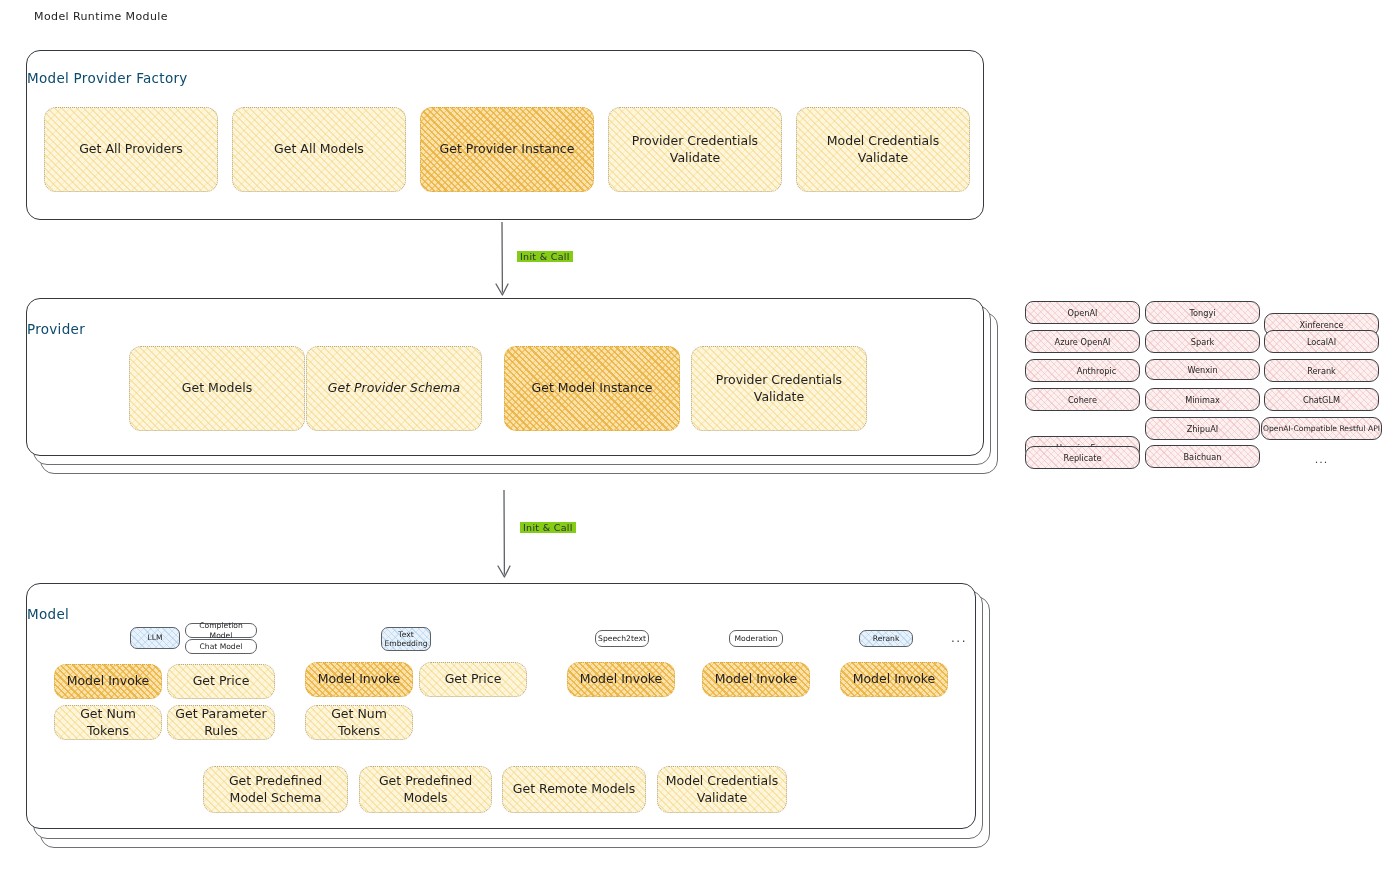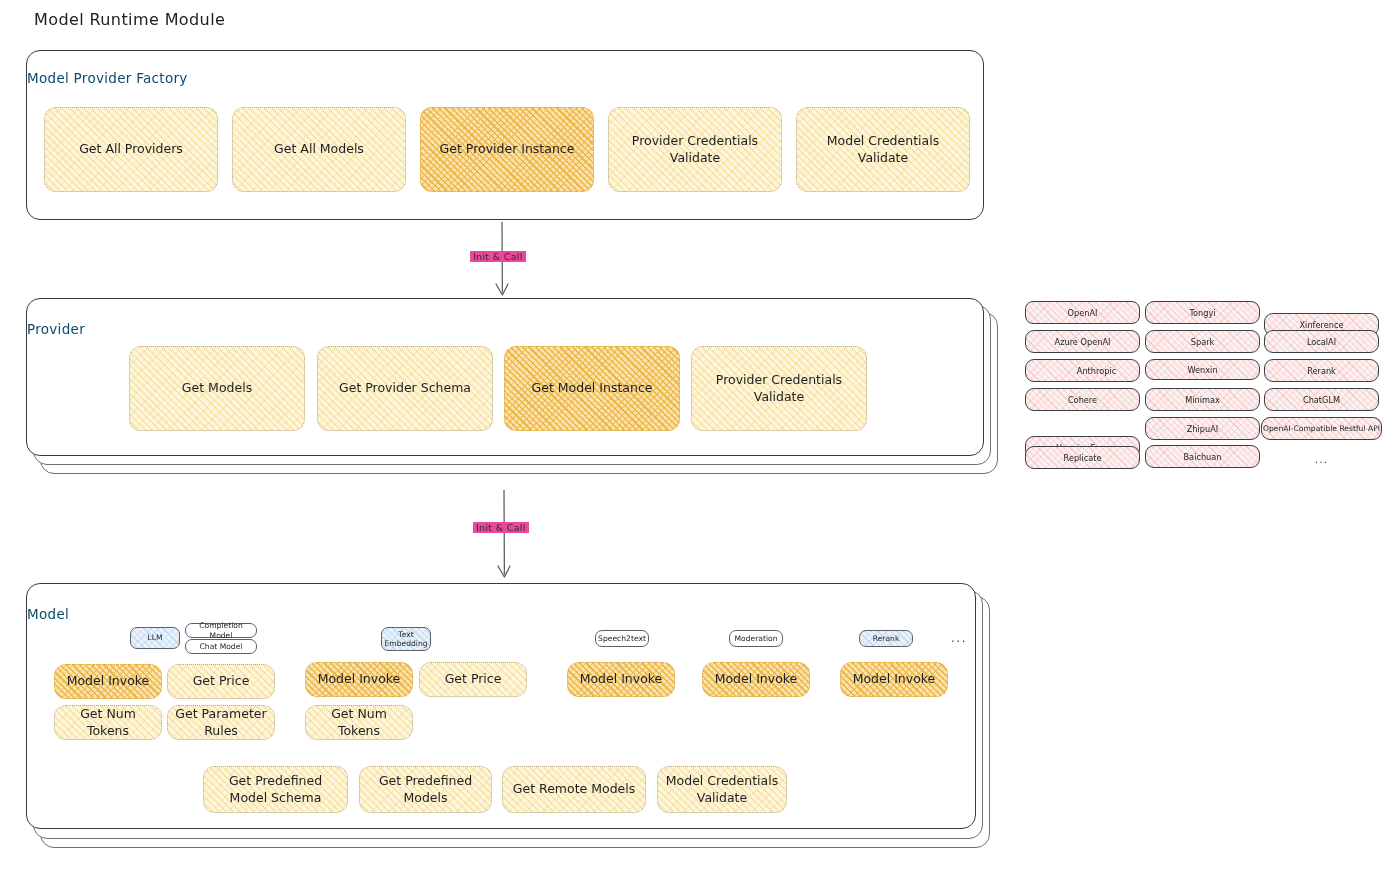--- a/index.html
+++ b/index.html
@@ -14,21 +14,21 @@
   .sketch{
     position:absolute;box-sizing:border-box;
     border:1.4px solid #343a40;border-radius:14px;background:#fff;
   }
   .stack-layer{
     position:absolute;box-sizing:border-box;
     border:1.2px solid #6b7177;border-radius:14px;background:#fff;
   }
 
   .title{
-    position:absolute;left:34px;top:10px;font-size:16px;letter-spacing:.4px;
+    position:absolute;left:34px;top:10px;font-size:11px;letter-spacing:.4px;
     color:#1e1e1e;white-space:nowrap;
   }
 
   .container-label{
     position:absolute;width:100%;text-align:left;font-size:13.5px;
     color:#0c4a6e;letter-spacing:.3px;
   }
 
   
   .card{
@@ -76,21 +76,21 @@
     background-color:#e9f2fb;
     background-image:
       repeating-linear-gradient(45deg, rgba(160,200,235,.55) 0 1px, rgba(255,255,255,0) 1px 4.5px),
       repeating-linear-gradient(-45deg, rgba(160,200,235,.35) 0 1px, rgba(255,255,255,0) 1px 5.5px);
   }
 
   
   .arrow{position:absolute;}
   .arrow-label{
     position:absolute;font-size:9.5px;color:#2b2f33;white-space:nowrap;
-    letter-spacing:.3px;background:#ec4899;padding:0 3px;
+    letter-spacing:.3px;background:#84cc16;padding:0 3px;margin-left:47px;
   }
   .dots{
     position:absolute;font-size:12px;color:#3a3f44;letter-spacing:1.5px;
   }
 </style>
 </head>
 <body>
 
 <div class="canvas">
 
@@ -112,21 +112,21 @@
   </svg>
   <div class="arrow-label" style="left:470px;top:251px;">Init &amp; Call</div>
 
   <div class="stack-layer" style="left:40px;top:312px;width:958px;height:162px;"></div>
   <div class="stack-layer" style="left:33px;top:305px;width:958px;height:160px;"></div>
   <div class="sketch" style="left:26px;top:298px;width:958px;height:158px;">
     <div class="container-label" style="top:22px;">Provider</div>
   </div>
 
   <div class="card" style="left:129px;top:346px;width:176px;height:85px;">Get Models</div>
-  <div class="card" style="left:317px;top:346px;width:176px;height:85px;">Get Provider Schema</div>
+  <div class="card" style="left:306px;top:346px;width:176px;height:85px;font-style:italic;">Get Provider Schema</div>
   <div class="card hl" style="left:504px;top:346px;width:176px;height:85px;">Get Model Instance</div>
   <div class="card" style="left:691px;top:346px;width:176px;height:85px;">Provider Credentials Validate</div>
 
   <div>
 
     <div class="chip" style="left:1025px;top:301px;width:115px;height:23px;border-radius:8px;">OpenAI</div>
     <div class="chip" style="left:1025px;top:330px;width:115px;height:23px;">Azure OpenAI</div>
     <div class="chip" style="left:1025px;top:359px;width:115px;height:23px;padding-left:32px;">Anthropic</div>
     <div class="chip" style="left:1025px;top:388px;width:115px;height:23px;">Cohere</div>
     <div class="chip" style="left:1025px;top:436px;width:115px;height:23px;">HuggingFace</div>

